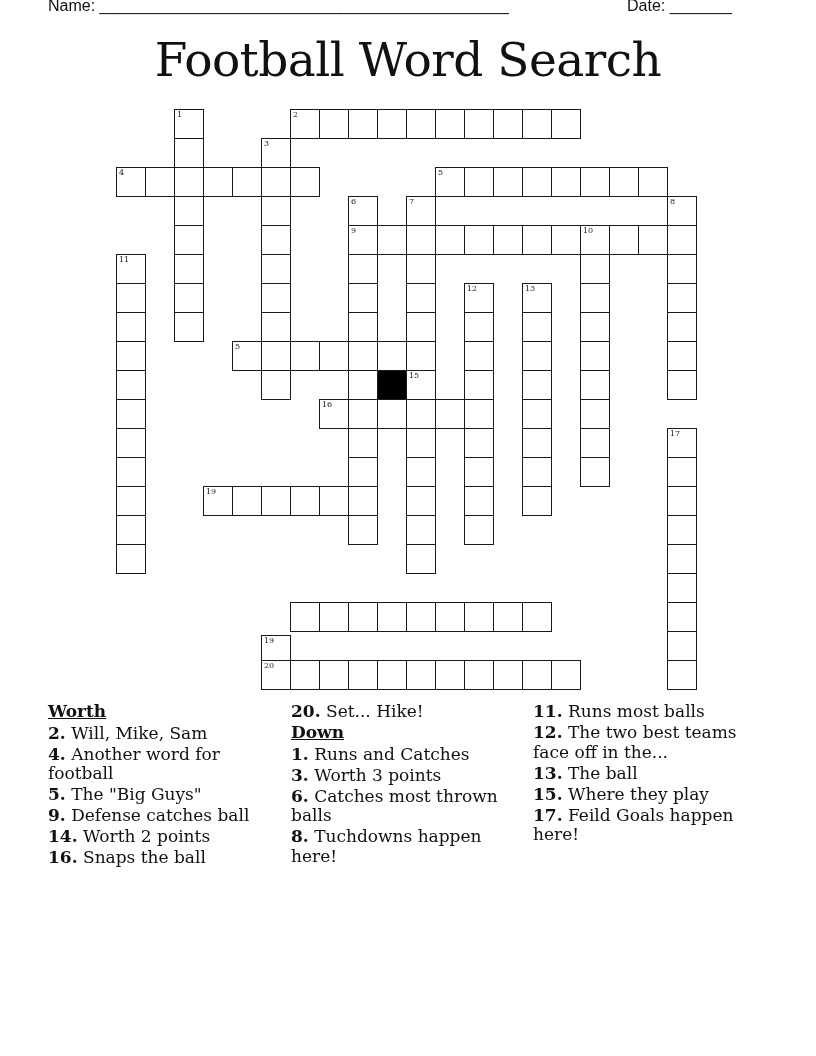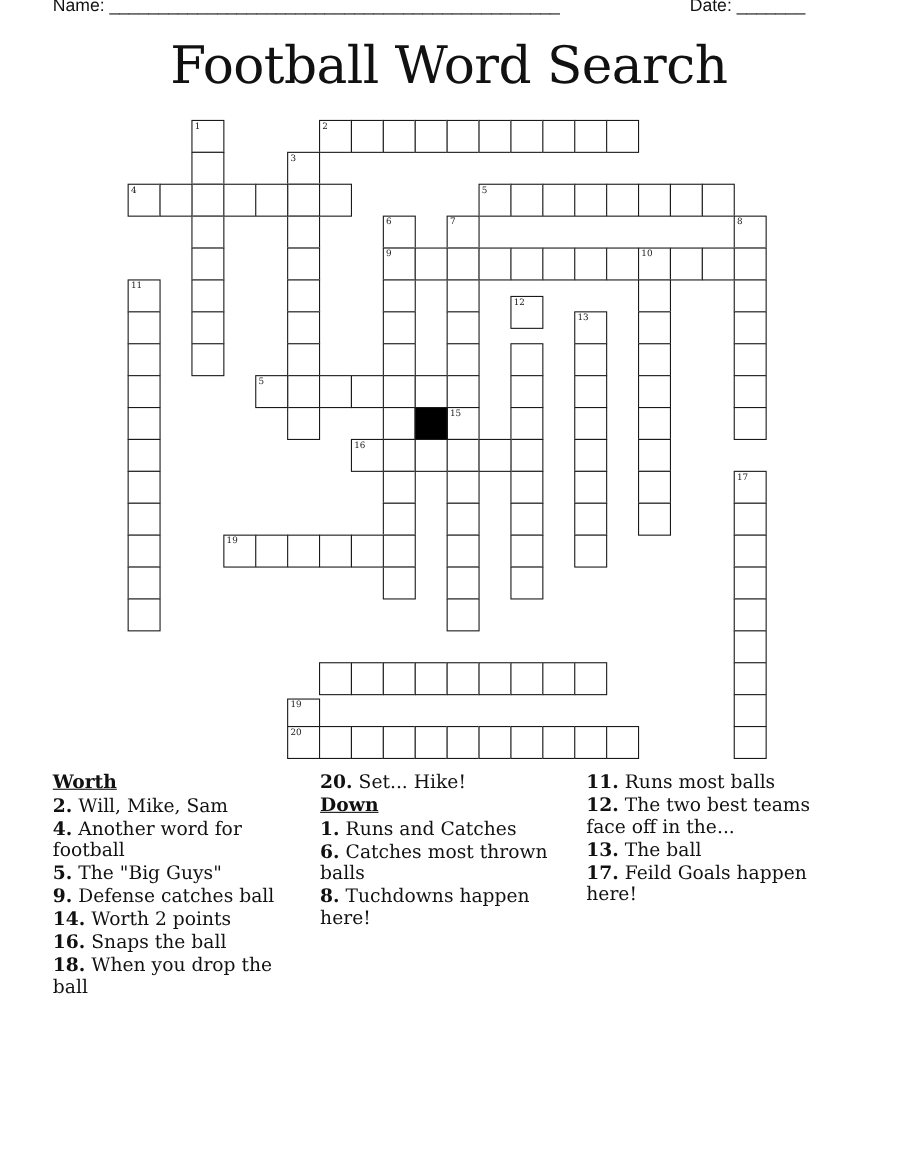--- a/index.html
+++ b/index.html
@@ -138,21 +138,21 @@
     <div class="cell" style="left: 0px; top: 174px;"></div>
     <div class="cell" style="left: 0px; top: 203px;"></div>
     <div class="cell" style="left: 0px; top: 232px;"></div>
     <div class="cell" style="left: 0px; top: 261px;"></div>
     <div class="cell" style="left: 0px; top: 290px;"></div>
     <div class="cell" style="left: 0px; top: 319px;"></div>
     <div class="cell" style="left: 0px; top: 348px;"></div>
     <div class="cell" style="left: 0px; top: 377px;"></div>
     <div class="cell" style="left: 0px; top: 406px;"></div>
     <div class="cell" style="left: 0px; top: 435px;"></div>
-    <div class="cell" style="left: 348px; top: 160px; text-align: right;">
+    <div class="cell" style="left: 348px; top: 174px; text-align: right;">
       <span class="num">12</span>
     </div>
     <div class="cell" style="left: 348px; top: 203px;"></div>
     <div class="cell" style="left: 348px; top: 232px;"></div>
     <div class="cell" style="left: 348px; top: 261px;"></div>
     <div class="cell" style="left: 348px; top: 290px;"></div>
     <div class="cell" style="left: 348px; top: 319px;"></div>
     <div class="cell" style="left: 348px; top: 348px;"></div>
     <div class="cell" style="left: 348px; top: 377px;"></div>
     <div class="cell" style="left: 348px; top: 406px;"></div>
@@ -233,29 +233,30 @@
   </div>
 
 <div class="clues" id="col1">
   <div class="head">Worth</div>
   <div class="clue"><b>2.</b><span> Will, Mike, Sam</span></div>
   <div class="clue"><b>4.</b><span> Another word for football</span></div>
   <div class="clue"><b>5.</b><span> The "Big Guys"</span></div>
   <div class="clue"><b>9.</b><span> Defense catches ball</span></div>
   <div class="clue"><b>14.</b><span> Worth 2 points</span></div>
   <div class="clue"><b>16.</b><span> Snaps the ball</span></div>
-  <div class="clue"><b>18.</b><span> When you drop the ball</span></div>
 </div>
 
 <div class="clues" id="col2">
   <div class="clue"><b>20.</b><span> Set... Hike!</span></div>
   <div class="head">Down</div>
   <div class="clue"><b>1.</b><span> Runs and Catches</span></div>
+  <div class="clue"><b>3.</b><span> Worth 3 points</span></div>
   <div class="clue"><b>6.</b><span> Catches most thrown balls</span></div>
   <div class="clue"><b>8.</b><span> Tuchdowns happen here!</span></div>
 </div>
 
 <div class="clues" id="col3">
   <div class="clue"><b>11.</b><span> Runs most balls</span></div>
   <div class="clue"><b>12.</b><span> The two best teams face off in the...</span></div>
   <div class="clue"><b>13.</b><span> The ball</span></div>
+  <div class="clue"><b>15.</b><span> Where they play</span></div>
   <div class="clue"><b>17.</b><span> Feild Goals happen here!</span></div>
 </div>
 
 </body></html>

